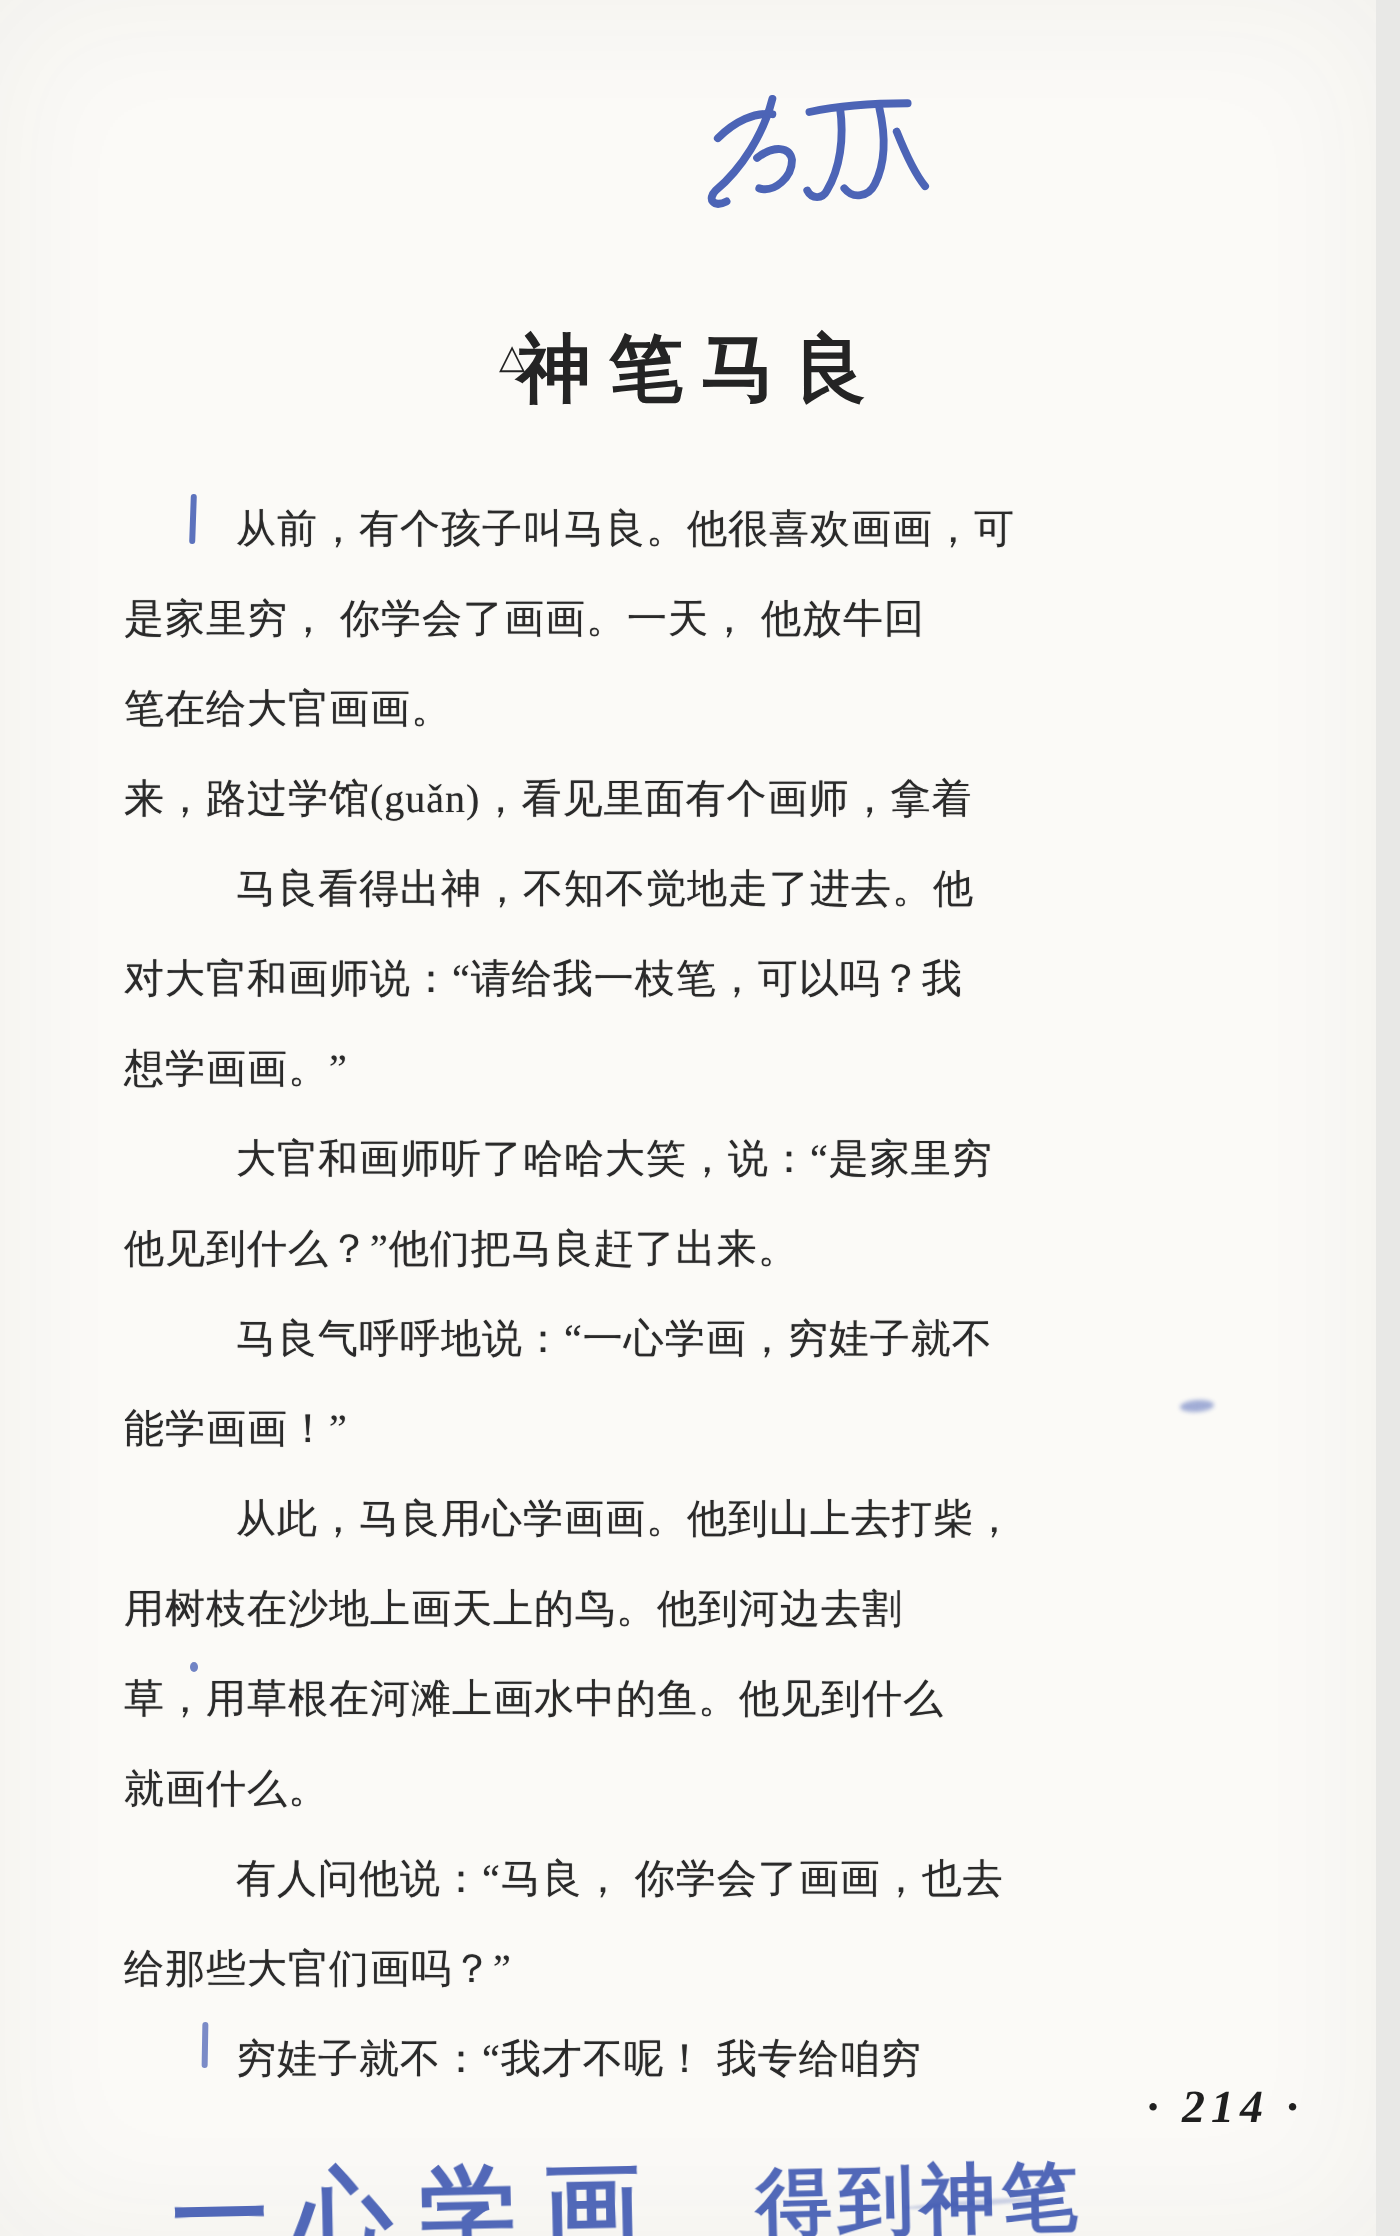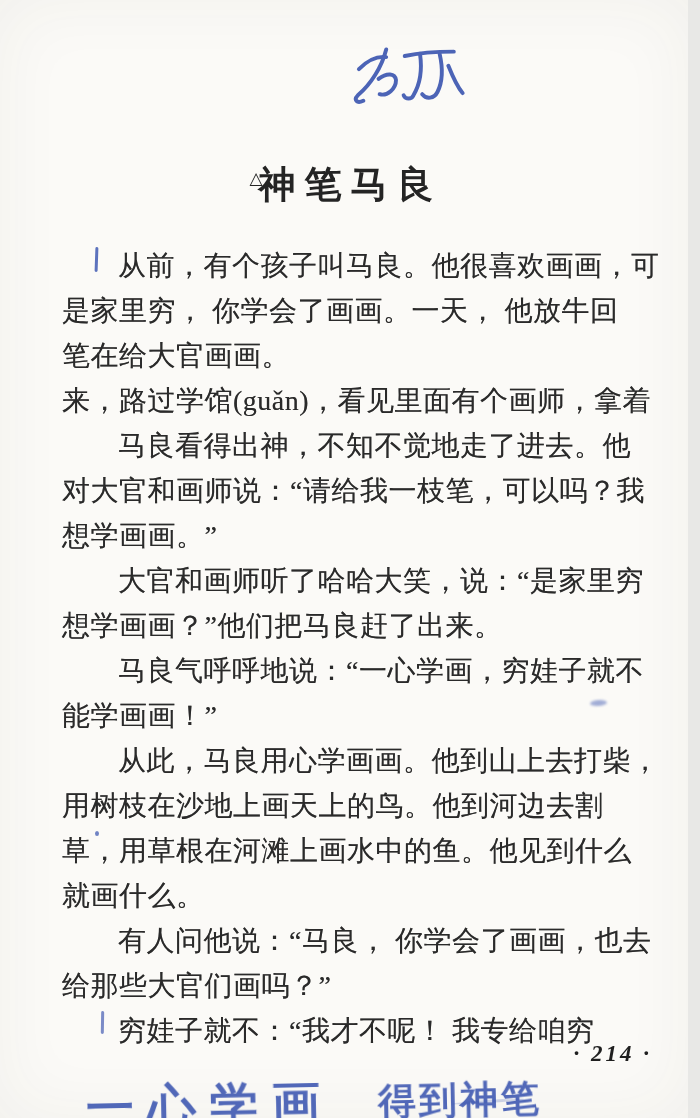--- a/index.html
+++ b/index.html
@@ -20,21 +20,21 @@
     letter-spacing:9px;white-space:nowrap;
   }
   .title-marker{
     display:inline-block;
     font-size:17px;font-weight:400;
     position:relative;top:-13px;left:4px;
     letter-spacing:0;
   }
   .story{
     position:absolute;left:62px;top:243px;width:600px;
-    font-size:28px;color:#2a2a2a;
+    font-size:20px;color:#2a2a2a;
     text-shadow:0 0 0.5px rgba(40,40,40,0.55);
   }
   .story .line{
     height:45px;line-height:45px;
     letter-spacing:0.5px;white-space:nowrap;
   }
   .story .line.indent{padding-left:56px;}
   .pageno{
     position:absolute;top:1041px;right:36px;
     font-size:23px;font-style:italic;font-weight:bold;
@@ -96,21 +96,21 @@
 
   <div class="story" style="color: rgb(42, 42, 42);">
     <div class="line indent">从前，有个孩子叫马良。他很喜欢画画，可</div>
     <div class="line">是家里穷， 你学会了画画。一天， 他放牛回</div>
     <div class="line">笔在给大官画画。</div>
     <div class="line">来，路过学馆(guǎn)，看见里面有个画师，拿着</div>
     <div class="line indent">马良看得出神，不知不觉地走了进去。他</div>
     <div class="line">对大官和画师说：“请给我一枝笔，可以吗？我</div>
     <div class="line">想学画画。”</div>
     <div class="line indent">大官和画师听了哈哈大笑，说：“是家里穷</div>
-    <div class="line">想学画画？”他们把马良赶了出来。</div>
+    <div class="line">他见到什么？”他们把马良赶了出来。</div>
     <div class="line indent">马良气呼呼地说：“一心学画，穷娃子就不</div>
     <div class="line">能学画画！”</div>
     <div class="line indent">从此，马良用心学画画。他到山上去打柴，</div>
     <div class="line">用树枝在沙地上画天上的鸟。他到河边去割</div>
     <div class="line">草，用草根在河滩上画水中的鱼。他见到什么</div>
     <div class="line">就画什么。</div>
     <div class="line indent">有人问他说：“马良， 你学会了画画，也去</div>
     <div class="line">给那些大官们画吗？”</div>
     <div class="line indent">穷娃子就不：“我才不呢！ 我专给咱穷</div>
   </div>

